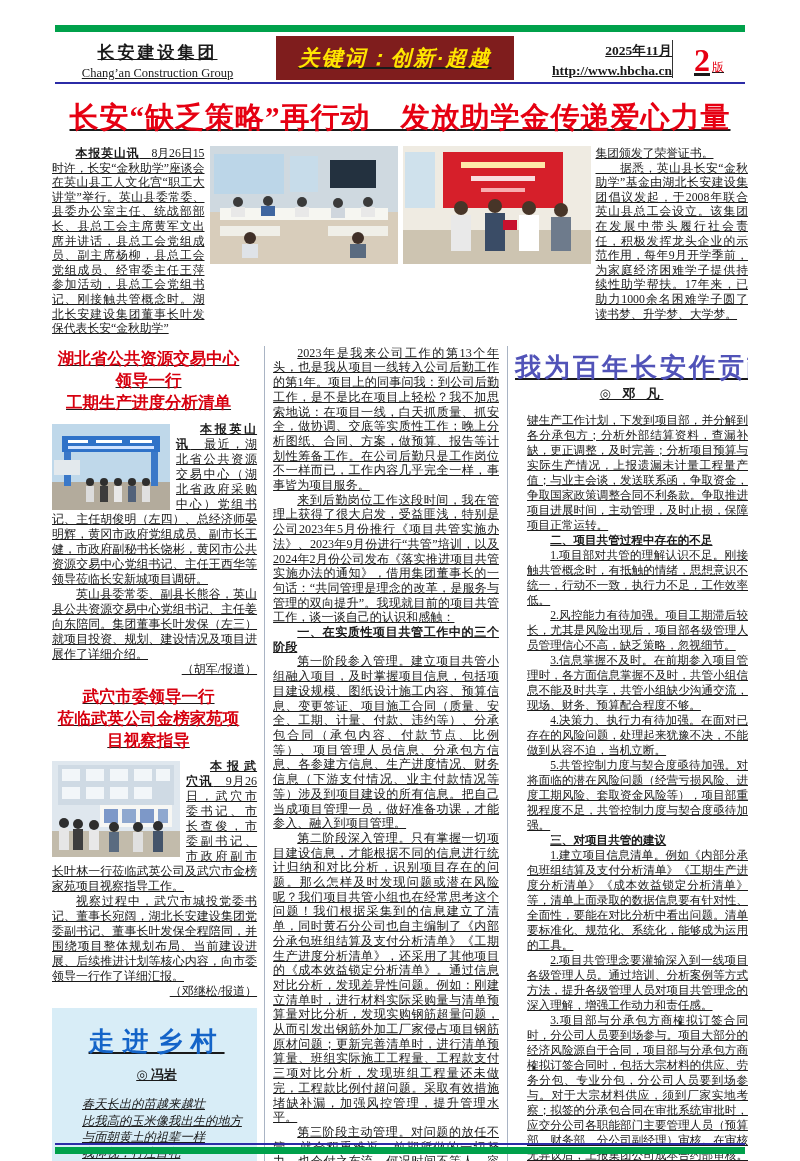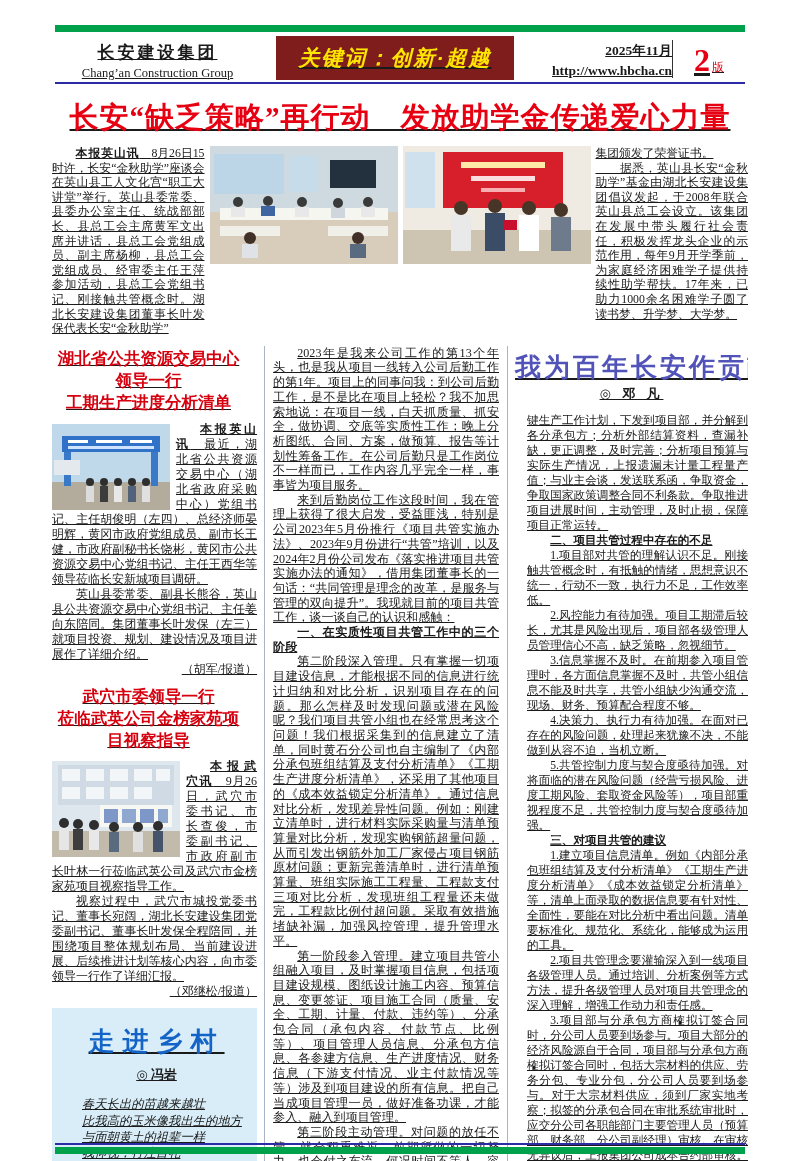--- a/index.html
+++ b/index.html
@@ -244,22 +244,22 @@
 与面朝黄土的祖辈一样
 我仰视，行注目礼</div>
 
       </div>
     </div>
 
     <div class="col-mid">
       <p>2023年是我来公司工作的第13个年头，也是我从项目一线转入公司后勤工作的第1年。项目上的同事问我：到公司后勤工作，是不是比在项目上轻松？我不加思索地说：在项目一线，白天抓质量、抓安全，做协调、交底等实质性工作；晚上分析图纸、合同、方案，做预算、报告等计划性筹备工作。在公司后勤只是工作岗位不一样而已，工作内容几乎完全一样，事事皆为项目服务。</p>
       <p>来到后勤岗位工作这段时间，我在管理上获得了很大启发，受益匪浅，特别是公司2023年5月份推行《项目共管实施办法》、2023年9月份进行“共管”培训，以及2024年2月份公司发布《落实推进项目共管实施办法的通知》，借用集团董事长的一句话：“共同管理是理念的改革，是服务与管理的双向提升”。我现就目前的项目共管工作，谈一谈自己的认识和感触：</p>
       <p class="sect-head">一、在实质性项目共管工作中的三个阶段</p>
+      <p>第一阶段参入管理。建立项目共管小组融入项目，及时掌握项目信息，包括项目建设规模、图纸设计施工内容、预算信息、变更签证、项目施工合同（质量、安全、工期、计量、付款、违约等）、分承包合同（承包内容、付款节点、比例等）、项目管理人员信息、分承包方信息、各参建方信息、生产进度情况、财务信息（下游支付情况、业主付款情况等等）涉及到项目建设的所有信息。把自己当成项目管理一员，做好准备功课，才能参入、融入到项目管理。</p>
       <p>第二阶段深入管理。只有掌握一切项目建设信息，才能根据不同的信息进行统计归纳和对比分析，识别项目存在的问题。那么怎样及时发现问题或潜在风险呢？我们项目共管小组也在经常思考这个问题！我们根据采集到的信息建立了清单，同时黄石分公司也自主编制了《内部分承包班组结算及支付分析清单》《工期生产进度分析清单》，还采用了其他项目的《成本效益锁定分析清单》。通过信息对比分析，发现差异性问题。例如：刚建立清单时，进行材料实际采购量与清单预算量对比分析，发现实购钢筋超量问题，从而引发出钢筋外加工厂家侵占项目钢筋原材问题；更新完善清单时，进行清单预算量、班组实际施工工程量、工程款支付三项对比分析，发现班组工程量还未做完，工程款比例付超问题。采取有效措施堵缺补漏，加强风控管理，提升管理水平。</p>
-      <p>第一阶段参入管理。建立项目共管小组融入项目，及时掌握项目信息，包括项目建设规模、图纸设计施工内容、预算信息、变更签证、项目施工合同（质量、安全、工期、计量、付款、违约等）、分承包合同（承包内容、付款节点、比例等）、项目管理人员信息、分承包方信息、各参建方信息、生产进度情况、财务信息（下游支付情况、业主付款情况等等）涉及到项目建设的所有信息。把自己当成项目管理一员，做好准备功课，才能参入、融入到项目管理。</p>
       <p>第三阶段主动管理。对问题的放任不管，就会积重难返。前期所做的一切努力，也会付之东流。何况时间不等人，容不得半点懈怠。通过我们项目共管小组的共同努力，制定一系列措施。例如：对侵占项目钢筋原材的外加工厂家进行起诉；对工程款比例付超的班组进行见面约谈，签订追赶生产进度承诺书；对内部结算滞后的班组，采取定人、定时、定责与考核挂钩等办法；对内部班组报审的结算工程量与清单预算量、支付工程款进行统计分析、审核，遏止超预算、超支付问题出现；对分承包合同签订单价进行把控，严控超市场价行为的发生；每月制定重点关</p>
     </div>
 
     <div class="col-right">
       <div class="essay-title">我为百年长安作贡献</div>
       <div class="essay-author">◎ 邓 凡</div>
       <p class="noindent">键生产工作计划，下发到项目部，并分解到各分承包方；分析外部结算资料，查漏补缺，更正调整，及时完善；分析项目预算与实际生产情况，上报遗漏未计量工程量产值；与业主会谈，发送联系函，争取资金，争取国家政策调整合同不利条款。争取推进项目进展时间，主动管理，及时止损，保障项目正常运转。</p>
       <p class="sect-head">二、项目共管过程中存在的不足</p>
       <p>1.项目部对共管的理解认识不足。刚接触共管概念时，有抵触的情绪，思想意识不统一，行动不一致，执行力不足，工作效率低。</p>
       <p>2.风控能力有待加强。项目工期滞后较长，尤其是风险出现后，项目部各级管理人员管理信心不高，缺乏策略，忽视细节。</p>

